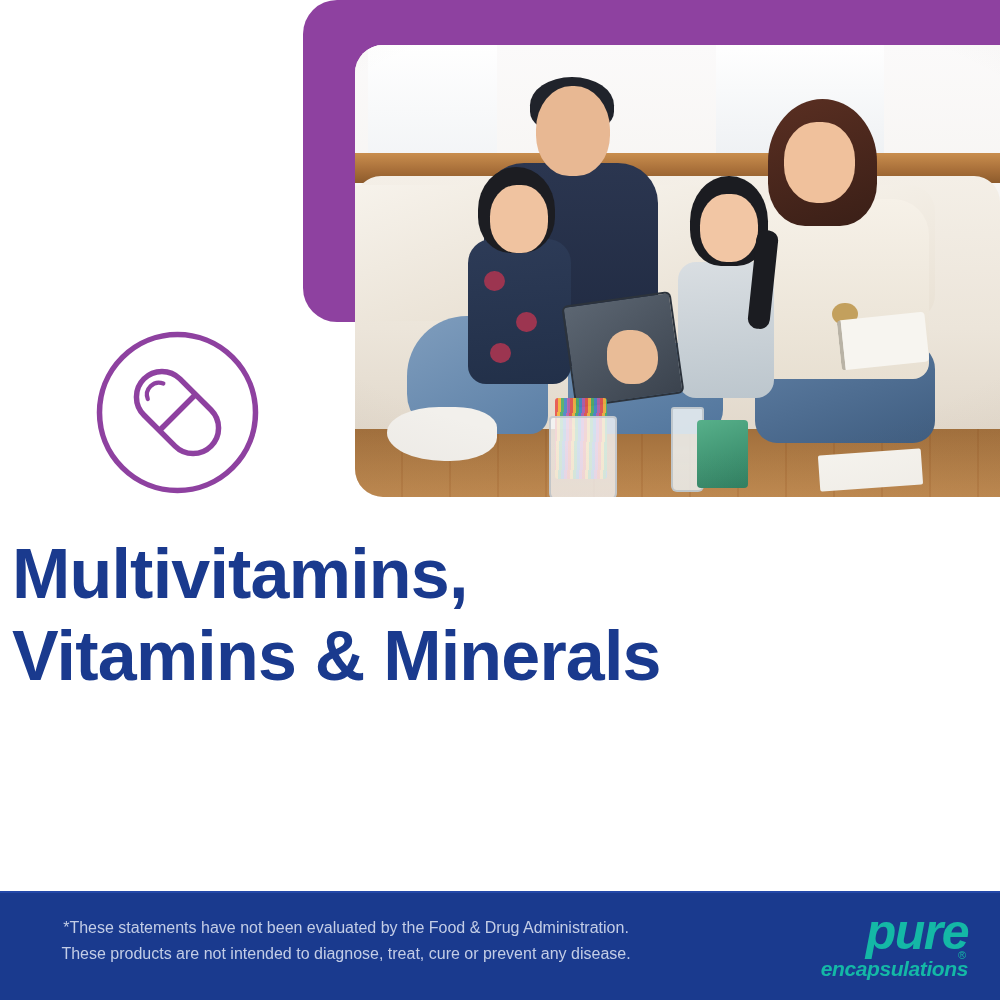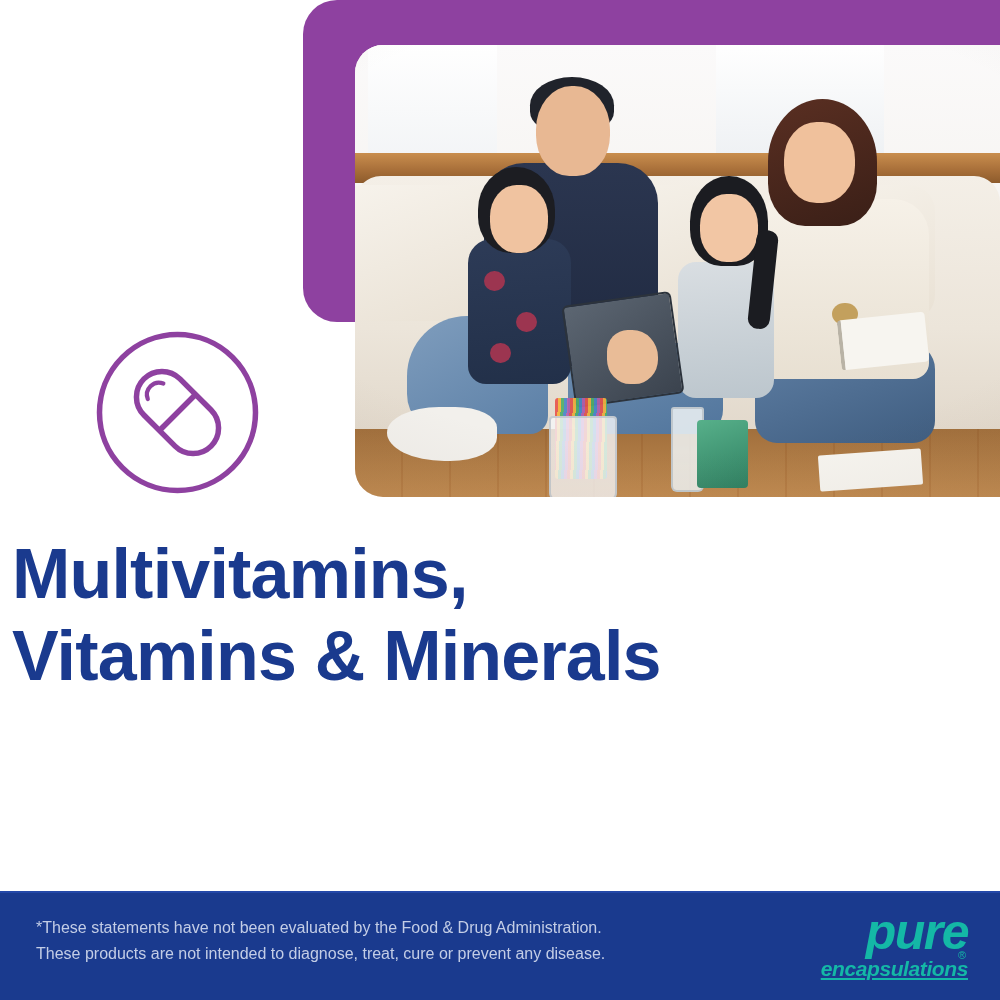--- a/index.html
+++ b/index.html
@@ -317,21 +317,21 @@
   }
 
   .disclaimer {
     position: absolute;
     left: 36px;
     top: 22px;
     width: 620px;
     color: #C3CDE6;
     font-size: 16px;
     line-height: 26px;
-    text-align: left;
+    text-align: center;
     white-space: pre-line;
   }
 
   .brand {
     position: absolute;
     right: 32px;
     top: 14px;
     width: 220px;
     height: 80px;
     color: #14b8a6;
@@ -345,21 +345,20 @@
     font-style: italic;
     letter-spacing: -1.5px;
   }
   .brand-sub {
     display: block;
     font-size: 21px;
     line-height: 24px;
     font-weight: 700;
     font-style: italic;
     letter-spacing: -0.4px;
-    text-decoration: underline;
   }
   .brand-reg {
     position: absolute;
     right: 2px;
     bottom: 26px;
     font-size: 11px;
     line-height: 11px;
   }
 </style>
 </head>

